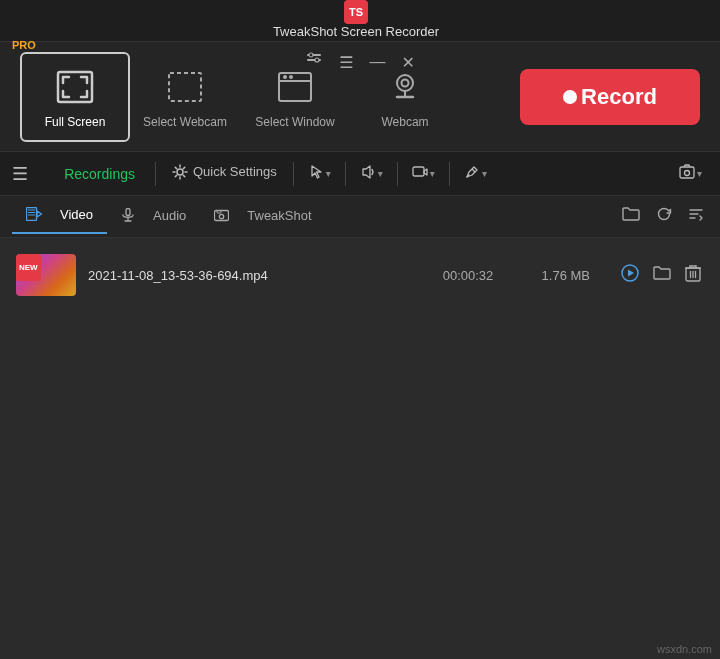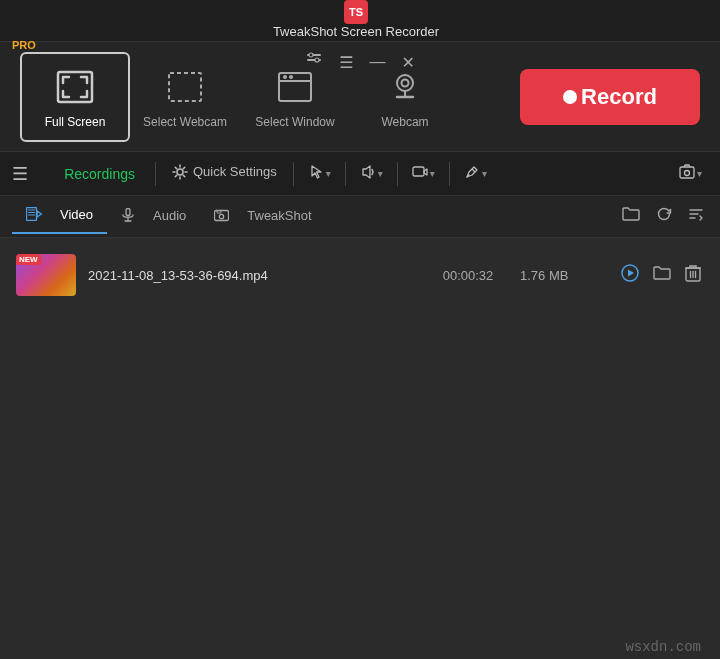--- a/index.html
+++ b/index.html
@@ -247,21 +247,21 @@
       position: relative;
       background: #1a1a2e;
     }
     .new-badge {
       position: absolute;
       top: 0; left: 0;
       background: #e63946;
       color: white;
       font-size: 8px;
       font-weight: bold;
-      padding: 1px 3px;
+      padding: 9px 3px;
       border-radius: 2px;
       z-index: 2;
     }
     .thumb-gradient {
       width: 100%; height: 100%;
       background: linear-gradient(135deg, #a855f7 0%, #ec4899 40%, #f97316 70%, #fbbf24 100%);
       opacity: 0.85;
     }
     .recording-name {
       flex: 1;
@@ -271,45 +271,44 @@
     .recording-duration {
       font-size: 13px;
       color: #aaa;
       width: 80px;
       text-align: center;
     }
     .recording-size {
       font-size: 13px;
       color: #aaa;
       width: 70px;
-      text-align: left;
+      text-align: right;
     }
     .recording-actions {
       display: flex;
       align-items: center;
       gap: 8px;
       margin-left: 16px;
     }
     .rec-action-btn {
       color: #aaa;
       font-size: 18px;
       cursor: pointer;
       padding: 3px;
       border-radius: 4px;
     }
     .rec-action-btn.play { color: #4d9de0; }
 
     
     .watermark {
       position: fixed;
       bottom: 4px;
-      right: 19px;
-      font-size: 14px;
+      right: 8px;
+      font-size: 11px;
       color: #666;
-      font-family: Liberation Mono, monospace;
     }
   </style>
 </head>
 <body>
 
 <div class="title-bar">
   <div class="title-bar-logo">
     <span>TS</span>
   </div>
   <span class="title-bar-appname">TweakShot Screen Recorder</span>

